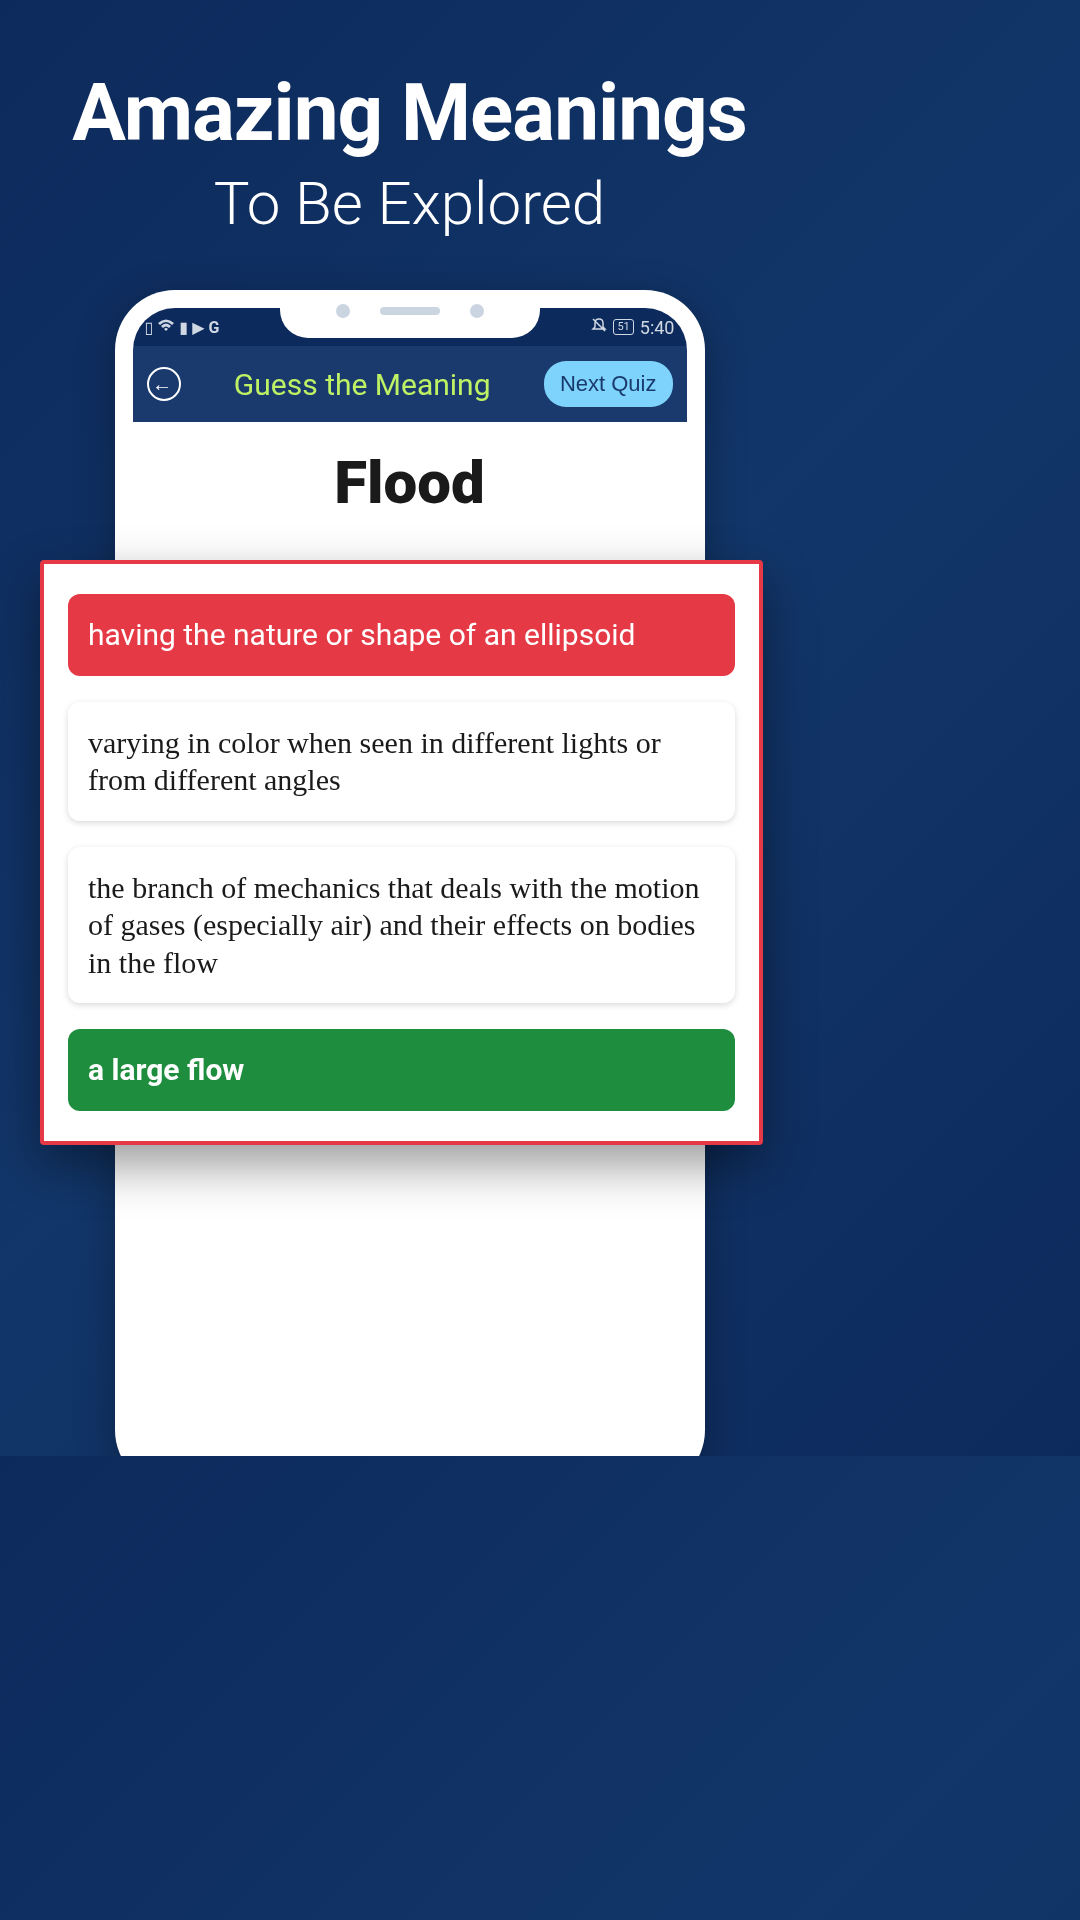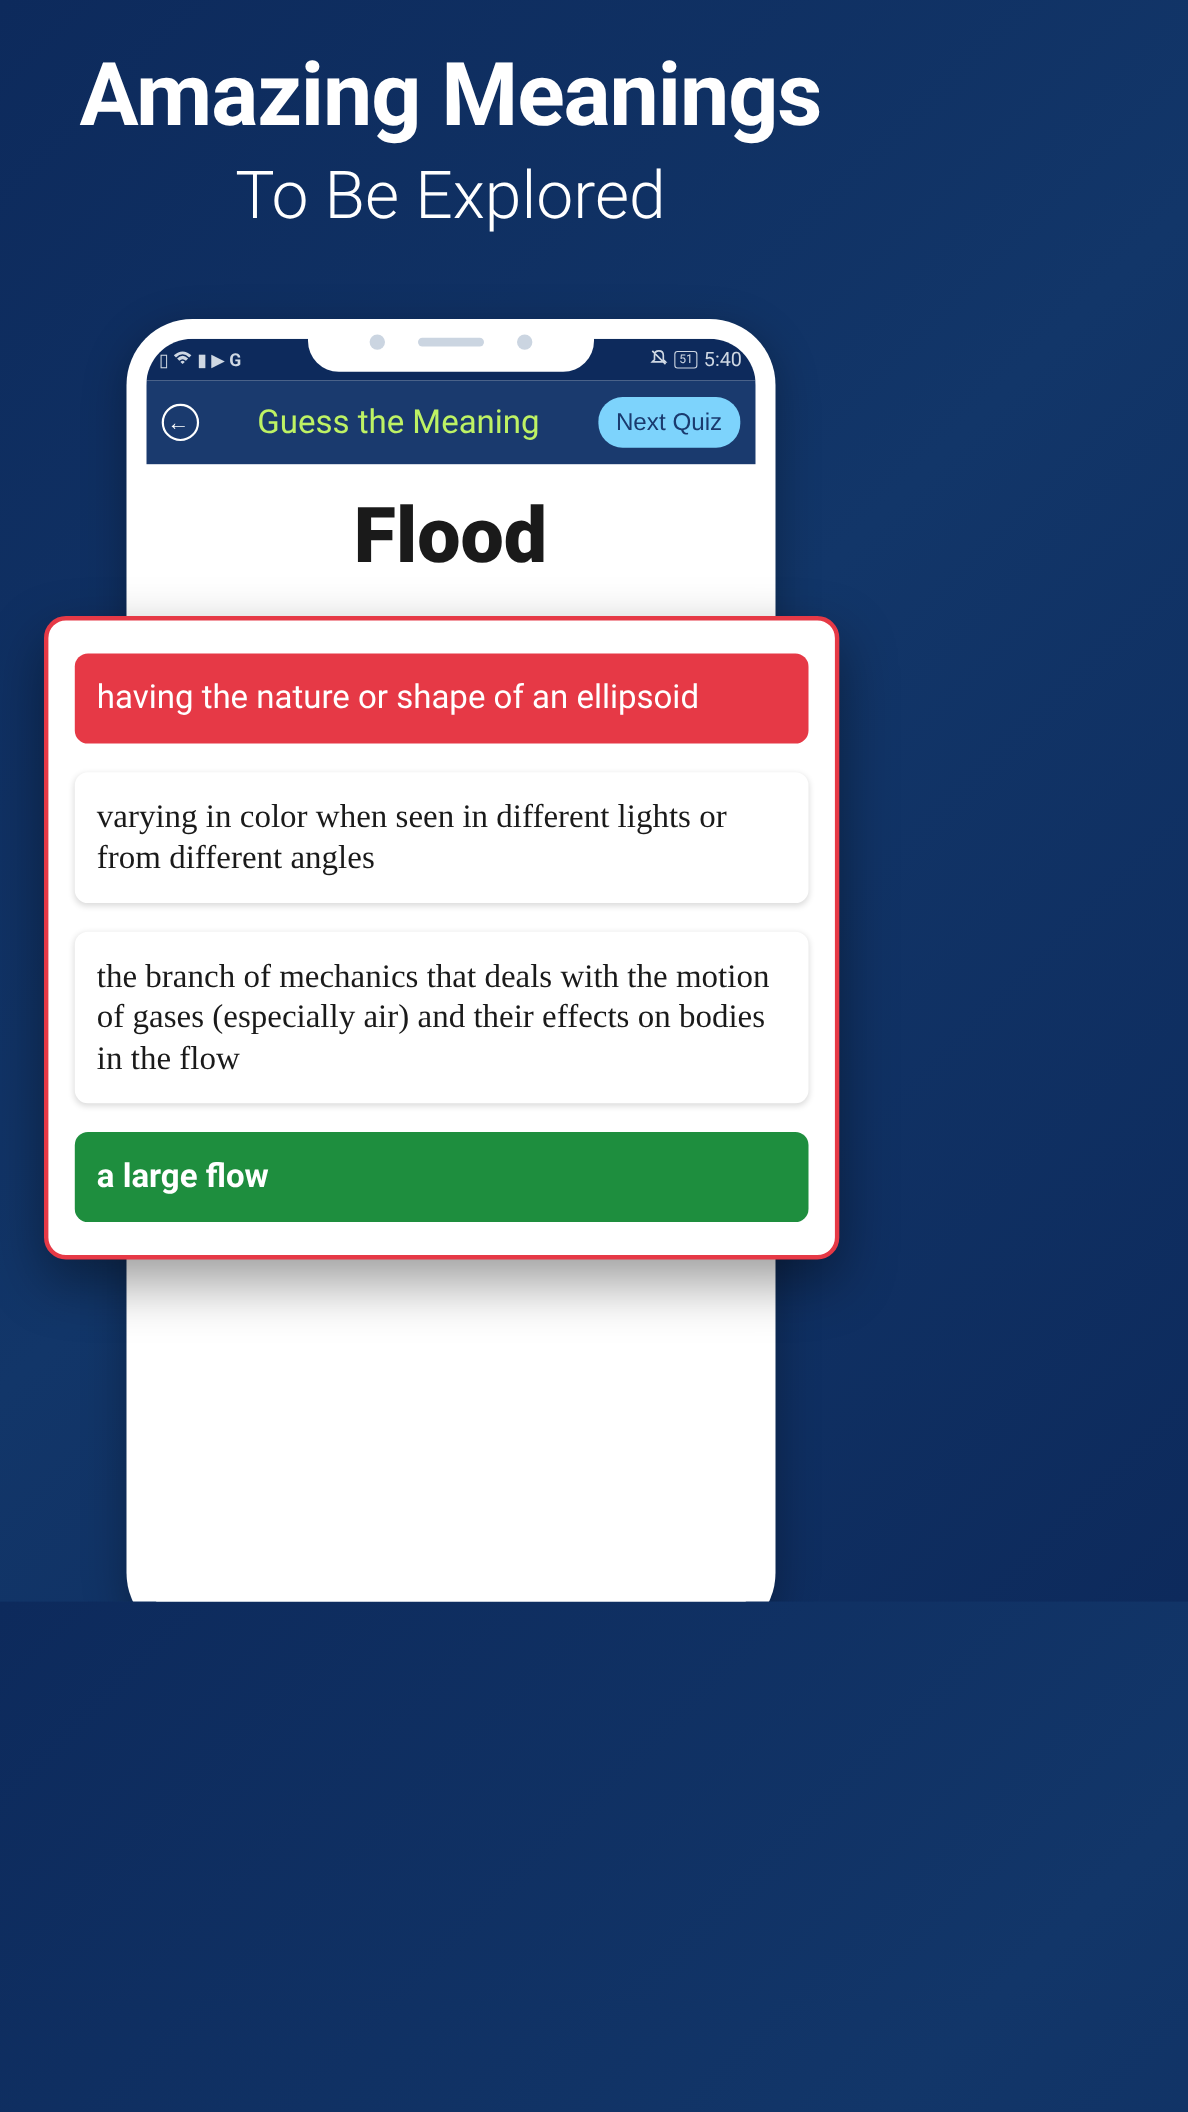--- a/index.html
+++ b/index.html
@@ -12,21 +12,21 @@
       width: 819px;
       height: 1456px;
       background: linear-gradient(135deg, #0d2a5c 0%, #123669 50%, #0d2a5c 100%);
       font-family: -apple-system, BlinkMacSystemFont, 'Segoe UI', Roboto, Arial, sans-serif;
       overflow: hidden;
       position: relative;
     }
 
     .promo-header {
       text-align: center;
-      padding-top: 40px;
+      padding-top: 66px;
       color: #ffffff;
     }
 
     .promo-title {
       font-size: 80px;
       font-weight: 700;
       letter-spacing: -1px;
     }
 
     .promo-subtitle {
@@ -163,33 +163,33 @@
       padding: 10px 16px;
       font-size: 22px;
       font-weight: 500;
       cursor: pointer;
       flex-shrink: 0;
     }
 
     .word-display {
       text-align: center;
       padding: 25px 0 30px;
-      font-size: 70px;
+      font-size: 60px;
       font-weight: 900;
       color: #1a1a1a;
     }
 
     .options-overlay {
       position: absolute;
       top: 560px;
       left: 40px;
       right: 56px;
       background: #ffffff;
       border: 4px solid #e63946;
-      border-radius: 20px;
+      border-radius: 4px;
       padding: 30px 24px;
       box-shadow: 0 20px 50px rgba(0,0,0,0.4);
       z-index: 20;
     }
 
     .option-item {
       border-radius: 12px;
       padding: 22px 20px;
       margin-bottom: 26px;
       font-size: 30px;

